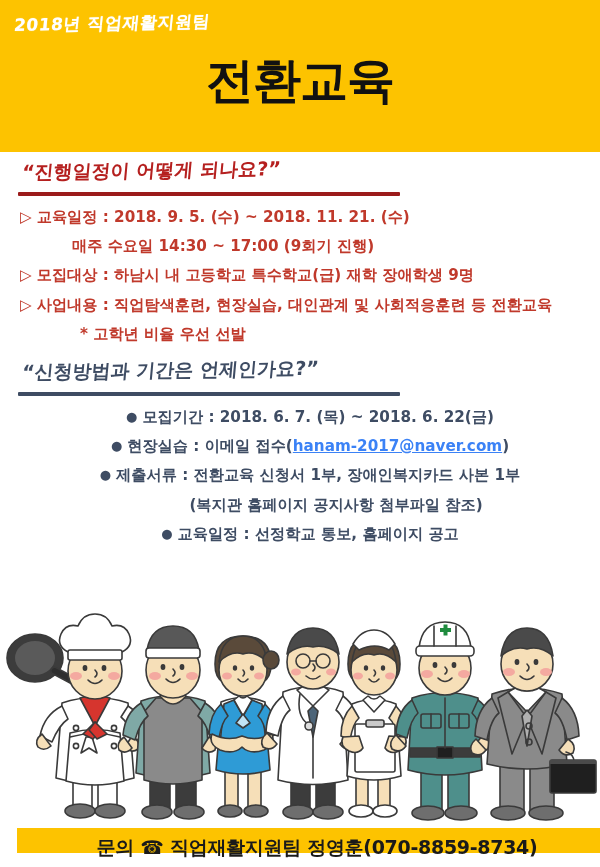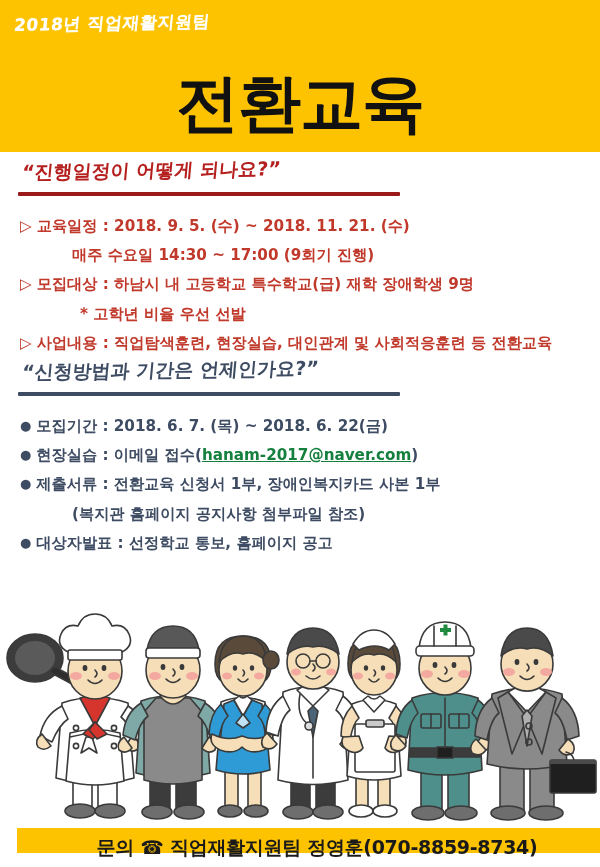--- a/index.html
+++ b/index.html
@@ -5,51 +5,51 @@
   html,body{margin:0;padding:0;background:#ffffff;}
   body{width:600px;height:867px;overflow:hidden;font-family:"Liberation Sans","DejaVu Sans",sans-serif;}
   .poster{position:relative;width:600px;height:867px;background:#ffffff;overflow:hidden;}
 
   
   .header{position:absolute;left:0;top:0;width:600px;height:152px;background:#FDC300;}
   .kicker{position:absolute;left:14px;top:14px;color:#ffffff;font-size:17px;font-weight:700;
           letter-spacing:.5px;font-family:"DejaVu Sans",sans-serif;
           transform:skewX(-7deg) rotate(-1.2deg);transform-origin:left center;
           text-shadow:0 0 1px rgba(255,255,255,.6);white-space:nowrap;}
-  .main-title{position:absolute;left:0;top:72px;width:600px;text-align:center;color:#111111;
-              font-size:63px;font-weight:700;letter-spacing:-1px;line-height:1;
+  .main-title{position:absolute;left:0;top:56px;width:600px;text-align:center;color:#111111;
+              font-size:48px;font-weight:700;letter-spacing:-1px;line-height:1;
               font-family:"DejaVu Sans",sans-serif;}
 
   
   .body-area{position:absolute;left:0;top:152px;width:600px;height:676px;background:#ffffff;}
 
   .sec{position:absolute;left:0;width:600px;}
   .sec1{top:8px;}
   .sec2{top:208px;}
 
   .sec-head{padding-left:22px;font-size:19px;font-weight:700;white-space:nowrap;
             font-family:"DejaVu Sans",sans-serif;
             transform:skewX(-6deg) rotate(-0.8deg);transform-origin:left center;}
   .sec1 .sec-head{color:#B5201F;}
   .sec2 .sec-head{color:#3E4C63;}
 
   .rule{height:4px;margin:6px 0 0 18px;width:382px;border-radius:1px;}
   .sec1 .rule{background:#9B1B1B;}
   .sec2 .rule{background:#3E4C63;}
 
-  .lines{margin-top:23px;padding-left:20px;}
+  .lines{margin-top:14px;padding-left:20px;}
   .line{font-size:15.2px;font-weight:700;line-height:1.0;margin-bottom:14px;white-space:nowrap;
         font-family:"DejaVu Sans",sans-serif;}
   .sec1 .line{color:#C0392B;}
-  .sec2 .line{color:#3E4C63;}
+  .sec2 .line{color:#3E4C63;text-align:center;}
   .line.indent{padding-left:52px;}
   .line.indent2{padding-left:60px;}
   .bullet{display:inline-block;margin-right:5px;}
   .sec2 .bullet{font-size:13px;position:relative;top:-1px;}
-  .maillink{color:#15803d;text-decoration:underline;}
+  .maillink{color:#3b82f6;text-decoration:underline;}
 
   
   .illus{position:absolute;left:0;top:606px;width:600px;height:225px;}
   .illus svg{display:block;width:600px;height:225px;}
 
   
   .footer{position:absolute;left:17px;top:828px;width:600px;height:25px;background:#FDC300;}
   .footer-text{position:absolute;left:0;top:0;width:600px;height:39px;line-height:39px;
                text-align:center;color:#1a1a1a;font-size:19px;font-weight:700;
                letter-spacing:-.3px;font-family:"DejaVu Sans",sans-serif;white-space:nowrap;}
@@ -72,25 +72,25 @@
       <div class="lines">
         <div class="line">
           <span class="bullet">▷</span><span>교육일정 : 2018. 9. 5. (수) ~ 2018. 11. 21. (수)</span>
         </div>
         <div class="line indent">
           <span>매주 수요일 14:30 ~ 17:00 (9회기 진행)</span>
         </div>
         <div class="line">
           <span class="bullet">▷</span><span>모집대상 : 하남시 내 고등학교 특수학교(급) 재학 장애학생 9명</span>
         </div>
+        <div class="line">
+          <span class="bullet">▷</span><span>사업내용 : 직업탐색훈련, 현장실습, 대인관계 및 사회적응훈련 등 전환교육</span>
+        </div>
         <div class="line indent2">
           <span>* 고학년 비율 우선 선발</span>
-        </div>
-        <div class="line">
-          <span class="bullet">▷</span><span>사업내용 : 직업탐색훈련, 현장실습, 대인관계 및 사회적응훈련 등 전환교육</span>
         </div>
       </div>
     </div>
 
     <div class="sec sec2">
       <div class="sec-head">“신청방법과 기간은 언제인가요?”</div>
       <div class="rule"></div>
       <div class="lines">
         <div class="line">
           <span class="bullet">●</span><span>모집기간 : 2018. 6. 7. (목) ~ 2018. 6. 22(금)</span>
@@ -98,21 +98,21 @@
         <div class="line">
           <span class="bullet">●</span><span>현장실습 : 이메일 접수(</span><span class="maillink">hanam-2017@naver.com</span><span>)</span>
         </div>
         <div class="line">
           <span class="bullet">●</span><span>제출서류 : 전환교육 신청서 1부, 장애인복지카드 사본 1부</span>
         </div>
         <div class="line indent">
           <span>(복지관 홈페이지 공지사항 첨부파일 참조)</span>
         </div>
         <div class="line">
-          <span class="bullet">●</span><span>대상자발표 : 선정학교 통보, 홈페이지 공고</span>
+          <span class="bullet">●</span><span>교육일정 : 선정학교 통보, 홈페이지 공고</span>
         </div>
       </div>
     </div>
   </div>
 
   <div class="illus">
     <svg viewBox="0 0 600 225" xmlns="http://www.w3.org/2000/svg">
       <defs>
         <style>
           .ol{stroke:#3a3a3a;stroke-width:1.6;stroke-linejoin:round;stroke-linecap:round;}

